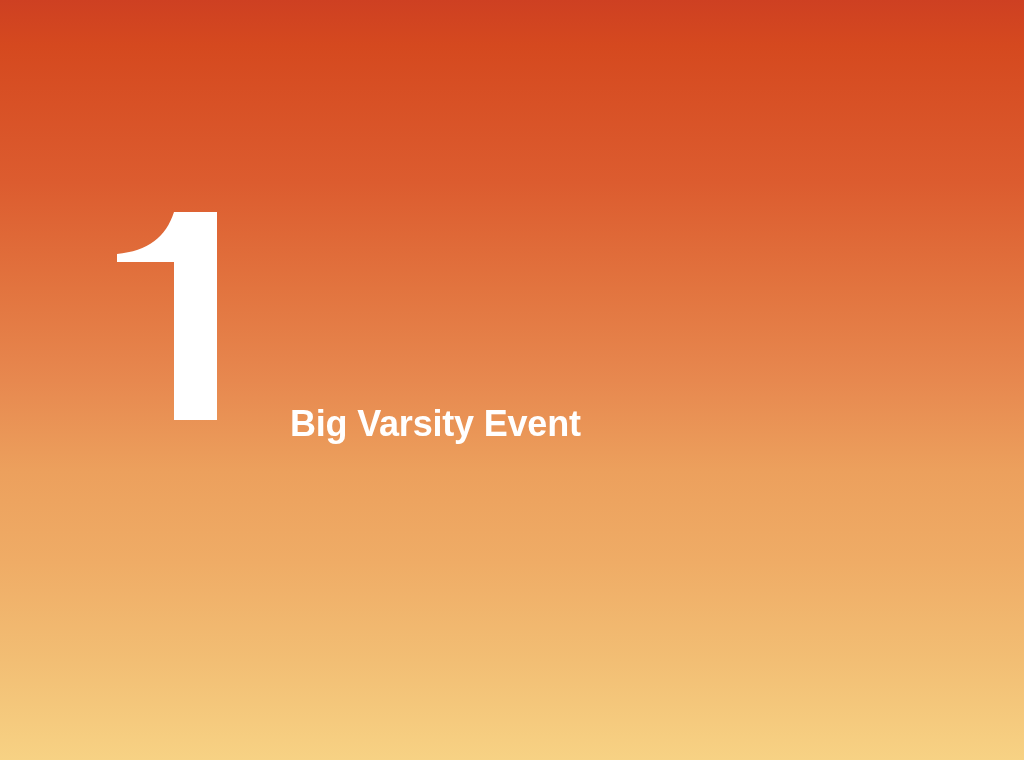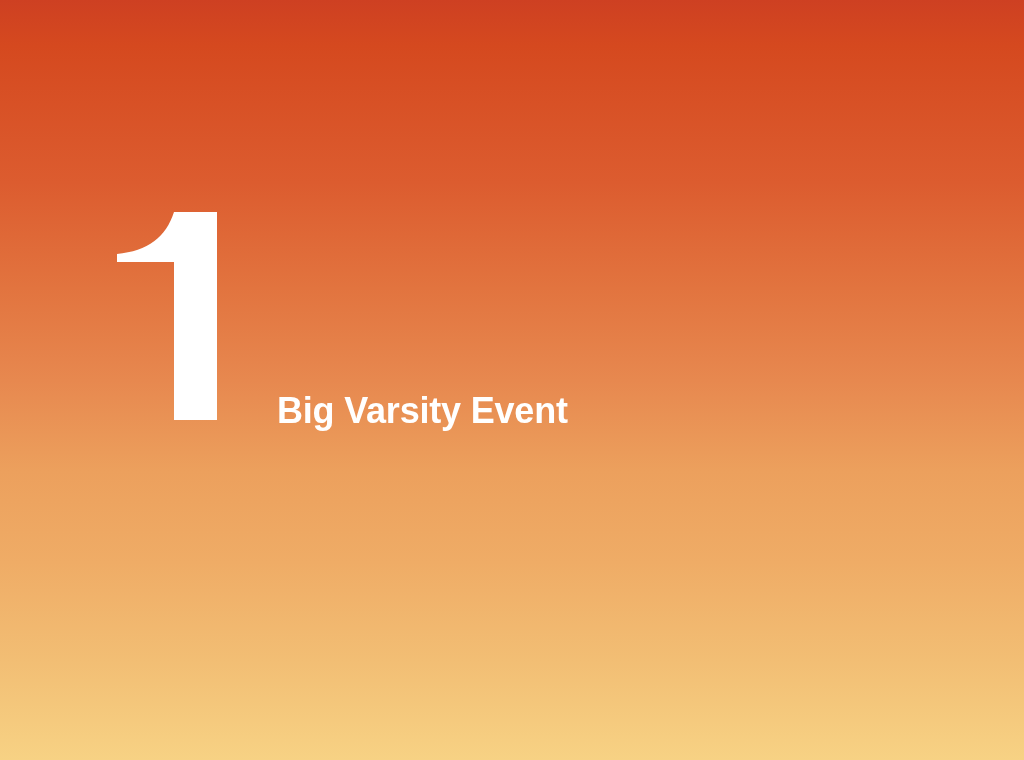--- a/index.html
+++ b/index.html
@@ -62,21 +62,21 @@
     width: 130px;
     height: 228px;
     overflow: visible;
   }
 
   
   #slide-title {
     position: absolute;
     left: 277px;
     top: 390px;
-    margin: 0;
+    margin: 13px;
     font-family: "Liberation Sans", sans-serif;
     font-size: 36px;
     font-weight: bold;
     line-height: 42px;
     letter-spacing: -0.2px;
     color: #ffffff;
     white-space: nowrap;
   }
 </style>
 </head>

